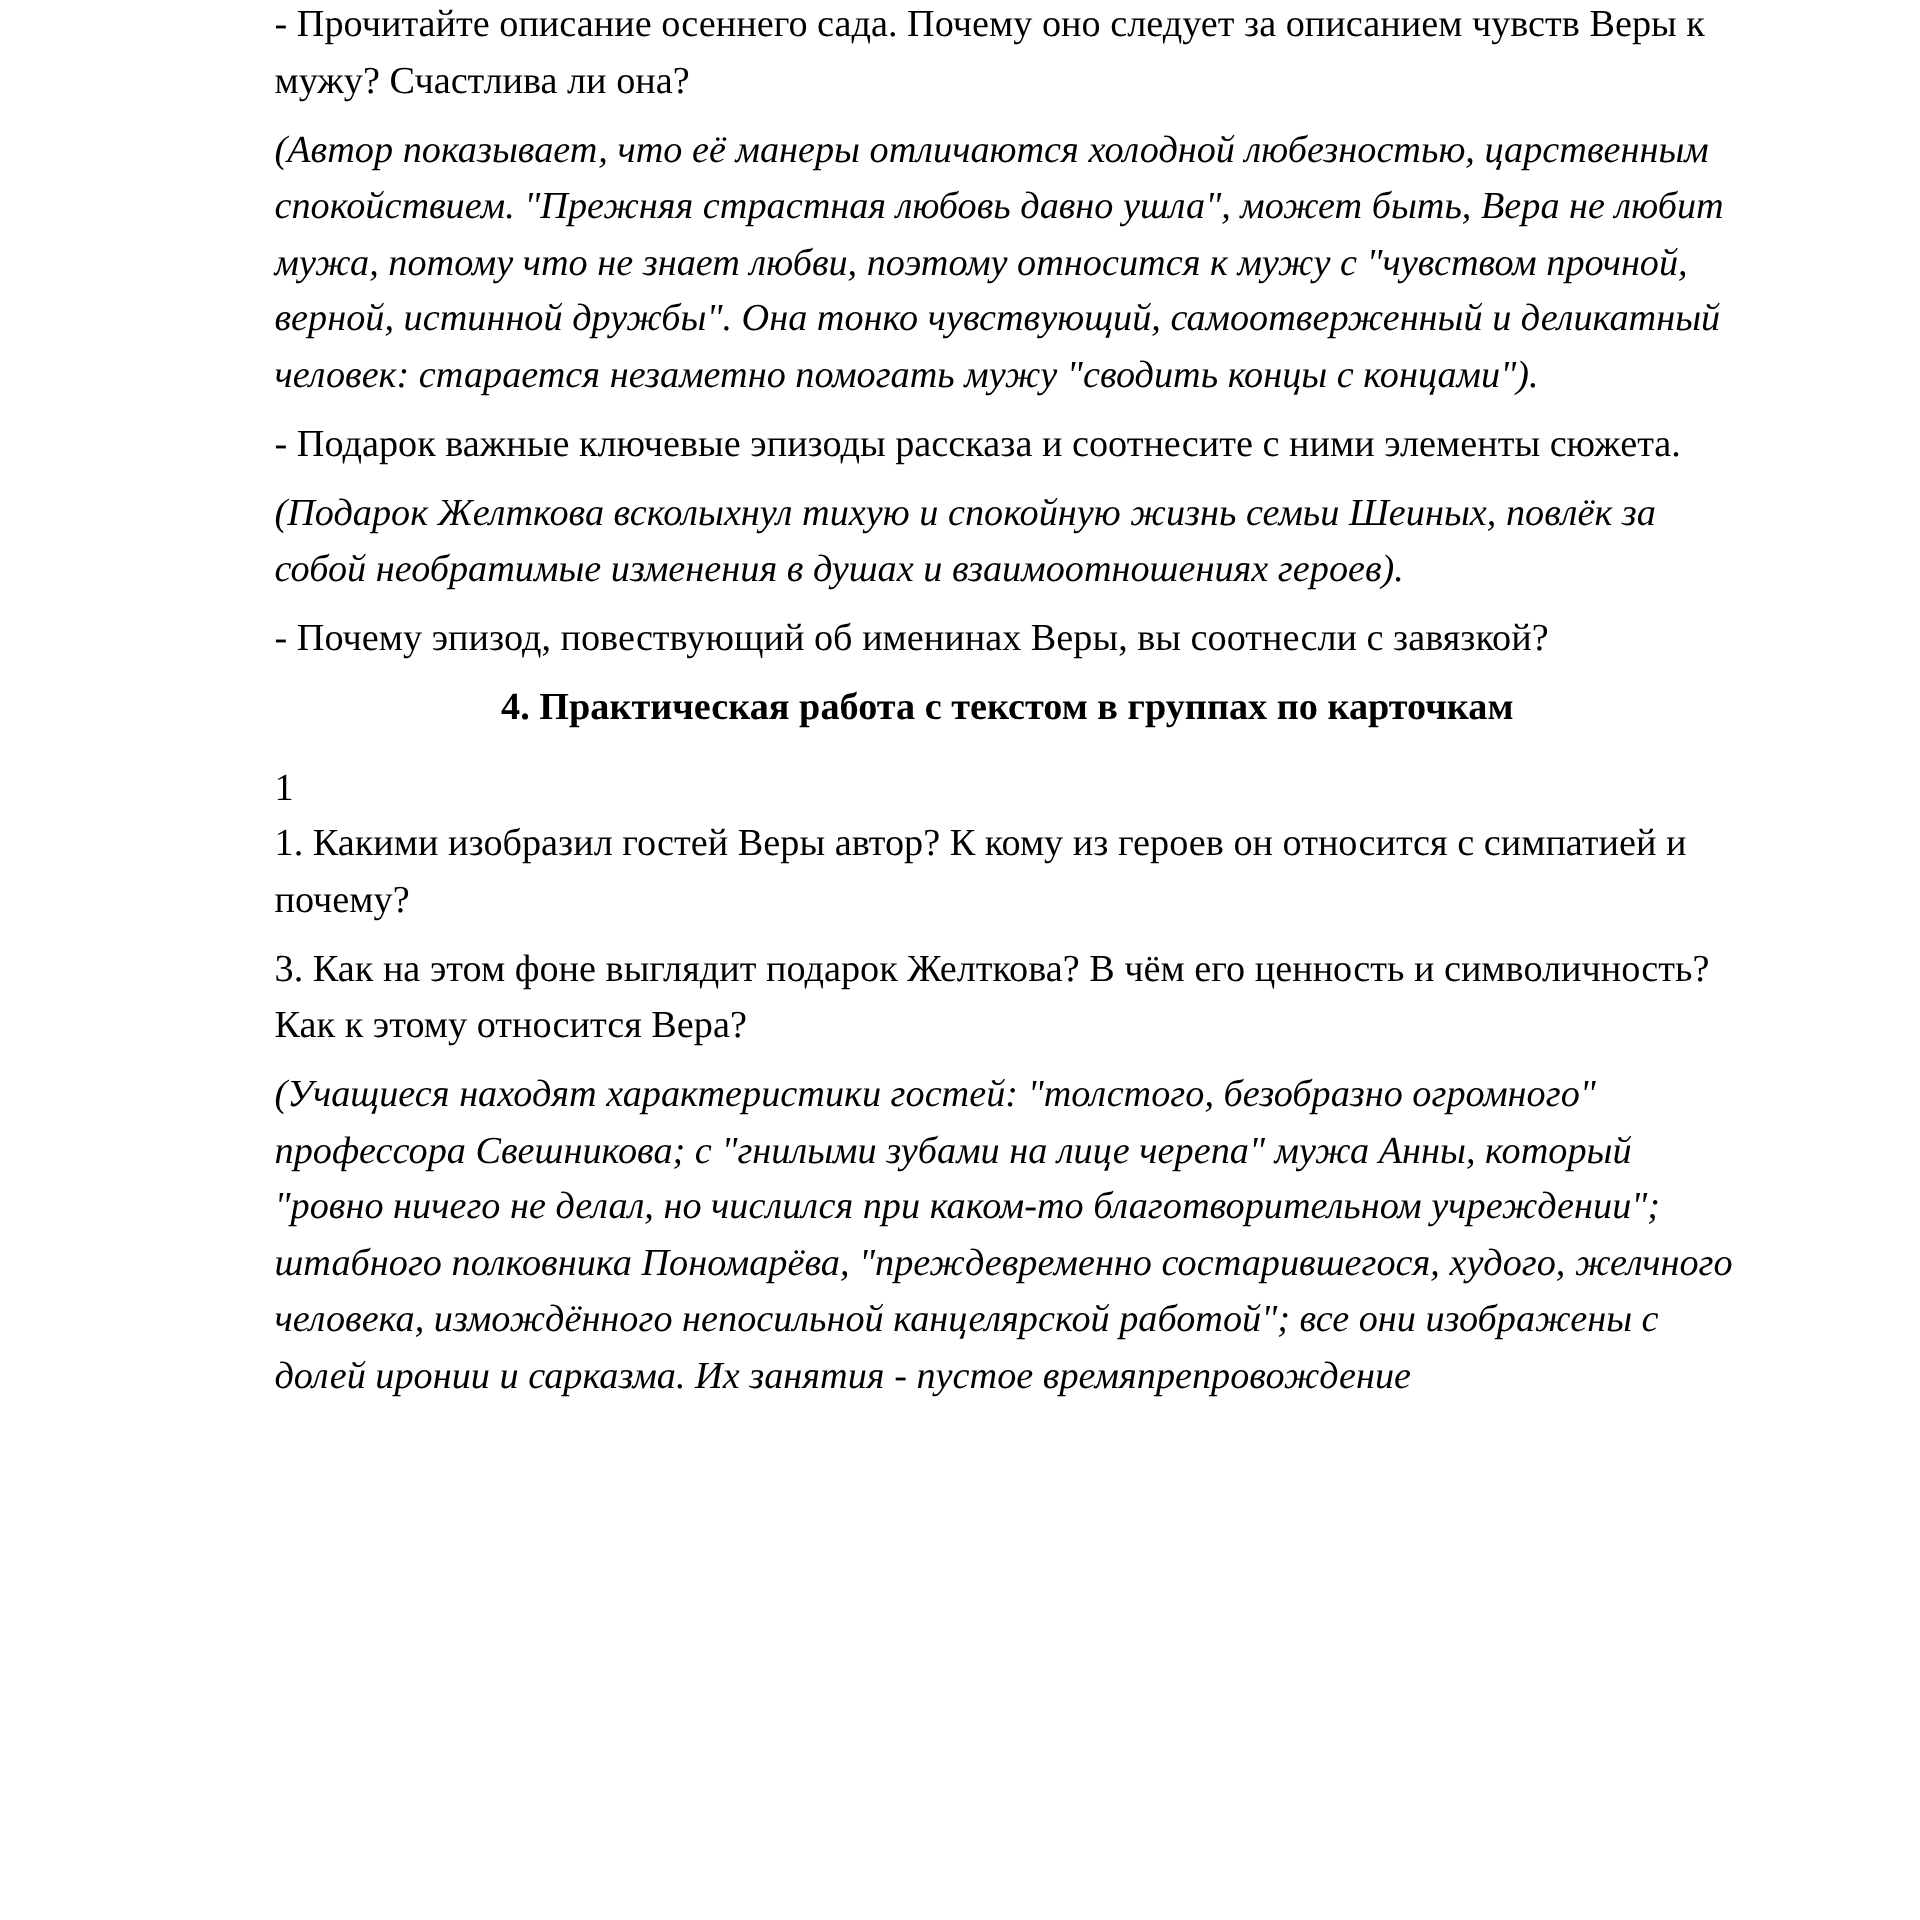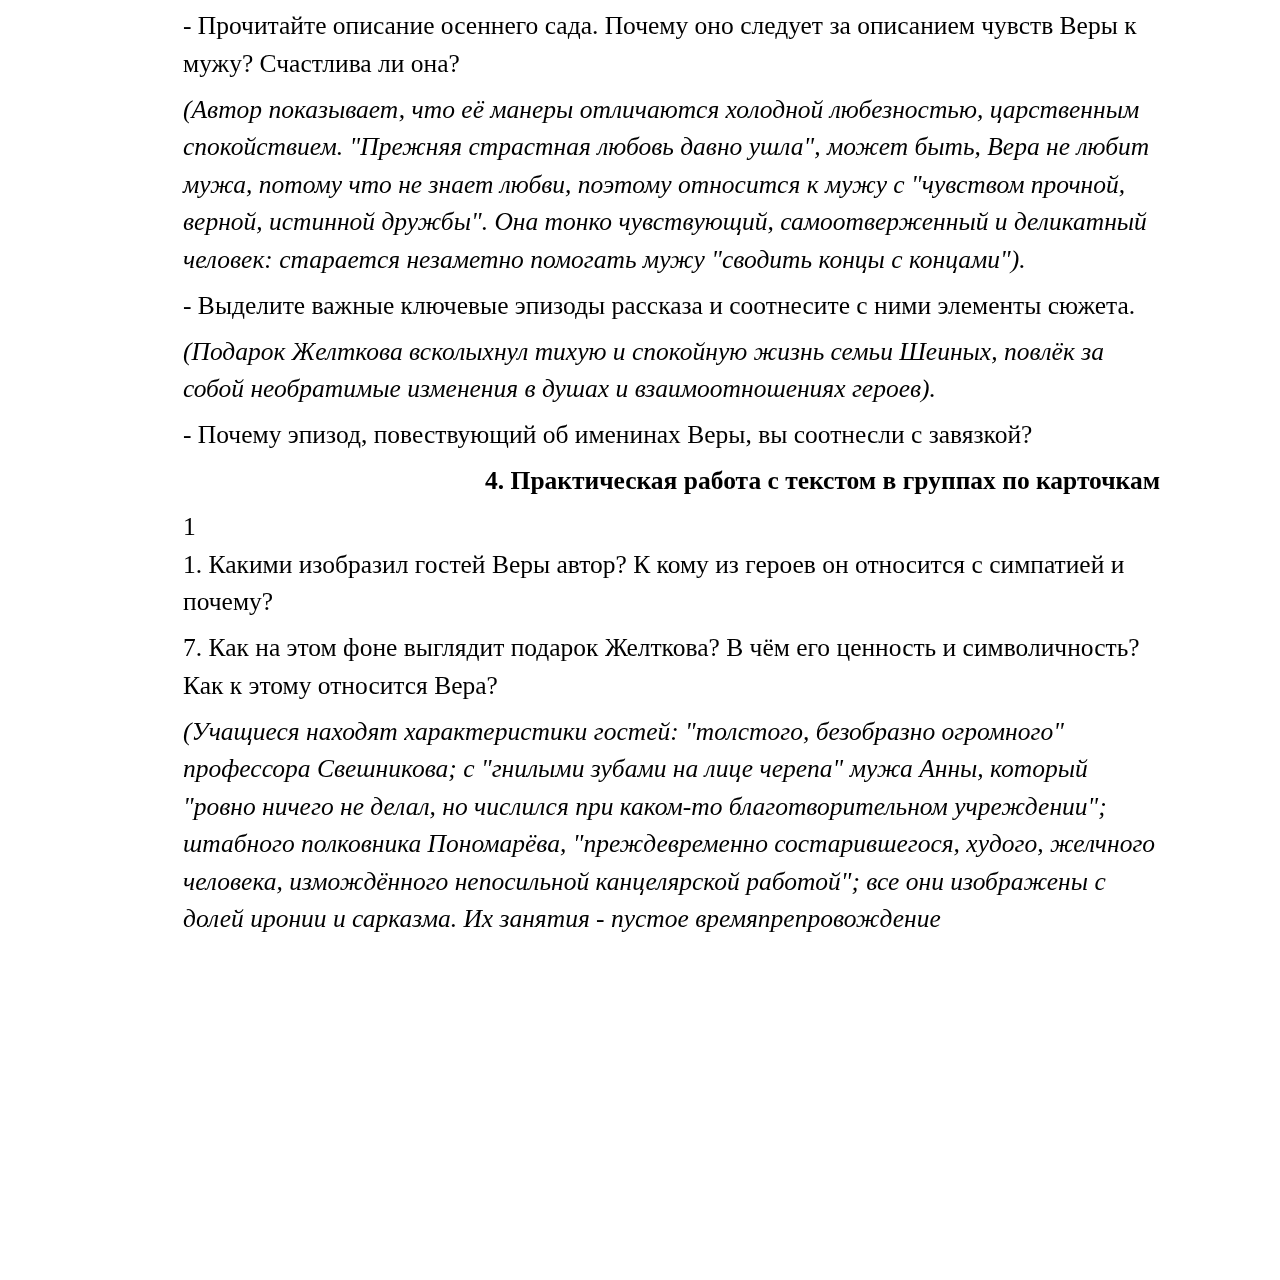--- a/index.html
+++ b/index.html
@@ -13,21 +13,21 @@
     height: 1280px;
     overflow: hidden;
     font-family: "Liberation Serif", "DejaVu Serif", serif;
     color: #000000;
     -webkit-font-smoothing: antialiased;
   }
   .page {
     box-sizing: border-box;
     width: 1280px;
     height: 1280px;
-    padding: 10px 120px 0 183px;
+    padding: 0 120px 0 183px;
     overflow: hidden;
   }
   .doc-body {
     width: 977px;
   }
   .para {
     margin: 0;
     padding: 0;
     font-size: 25.5px;
     line-height: 37.5px;
@@ -38,43 +38,43 @@
   
   .para + .para,
   .para + .heading,
   .heading + .para {
     margin-top: 8.5px;
   }
   .para.italic {
     font-style: italic;
   }
   .heading {
-    margin: 0;
+    margin: 16px;
     padding: 0;
     font-size: 25.5px;
     line-height: 37.5px;
     font-weight: bold;
-    text-align: right;
+    text-align: center;
     white-space: pre-wrap;
     word-wrap: break-word;
   }
   
   .doc-body > :first-child {
     margin-top: -3px;
   }
 </style>
 </head>
 <body>
 
 <div class="page">
   <div class="doc-body" id="doc-body">
       <p class="para">- Прочитайте описание осеннего сада. Почему оно следует за описанием чувств Веры к мужу? Счастлива ли она?</p>
       <p class="para italic">(Автор показывает, что её манеры отличаются холодной любезностью, царственным спокойствием. "Прежняя страстная любовь давно ушла", может быть, Вера не любит мужа, потому что не знает любви, поэтому относится к мужу с "чувством прочной, верной, истинной дружбы". Она тонко чувствующий, самоотверженный и деликатный человек: старается незаметно помогать мужу "сводить концы с концами").</p>
-      <p class="para">- Выделите важные ключевые эпизоды рассказа и соотнесите с ними элементы сюжета.</p>
+      <p class="para">- Подарок важные ключевые эпизоды рассказа и соотнесите с ними элементы сюжета.</p>
       <p class="para italic">(Подарок Желткова всколыхнул тихую и спокойную жизнь семьи Шеиных, повлёк за собой необратимые изменения в душах и взаимоотношениях героев).</p>
       <p class="para">- Почему эпизод, повествующий об именинах Веры, вы соотнесли с завязкой?</p>
       <h2 class="heading">4. Практическая работа с текстом в группах по карточкам</h2>
       <p class="para">1
 1. Какими изобразил гостей Веры автор? К кому из героев он относится с симпатией и почему?</p>
-      <p class="para">7. Как на этом фоне выглядит подарок Желткова? В чём его ценность и символичность? Как к этому относится Вера?</p>
+      <p class="para">3. Как на этом фоне выглядит подарок Желткова? В чём его ценность и символичность? Как к этому относится Вера?</p>
       <p class="para italic">(Учащиеся находят характеристики гостей: "толстого, безобразно огромного" профессора Свешникова; с "гнилыми зубами на лице черепа" мужа Анны, который "ровно ничего не делал, но числился при каком-то благотворительном учреждении"; штабного полковника Пономарёва, "преждевременно состарившегося, худого, желчного человека, измождённого непосильной канцелярской работой"; все они изображены с долей иронии и сарказма. Их занятия - пустое времяпрепровождение</p>
     </div>
 </div>
 
 </body></html>

